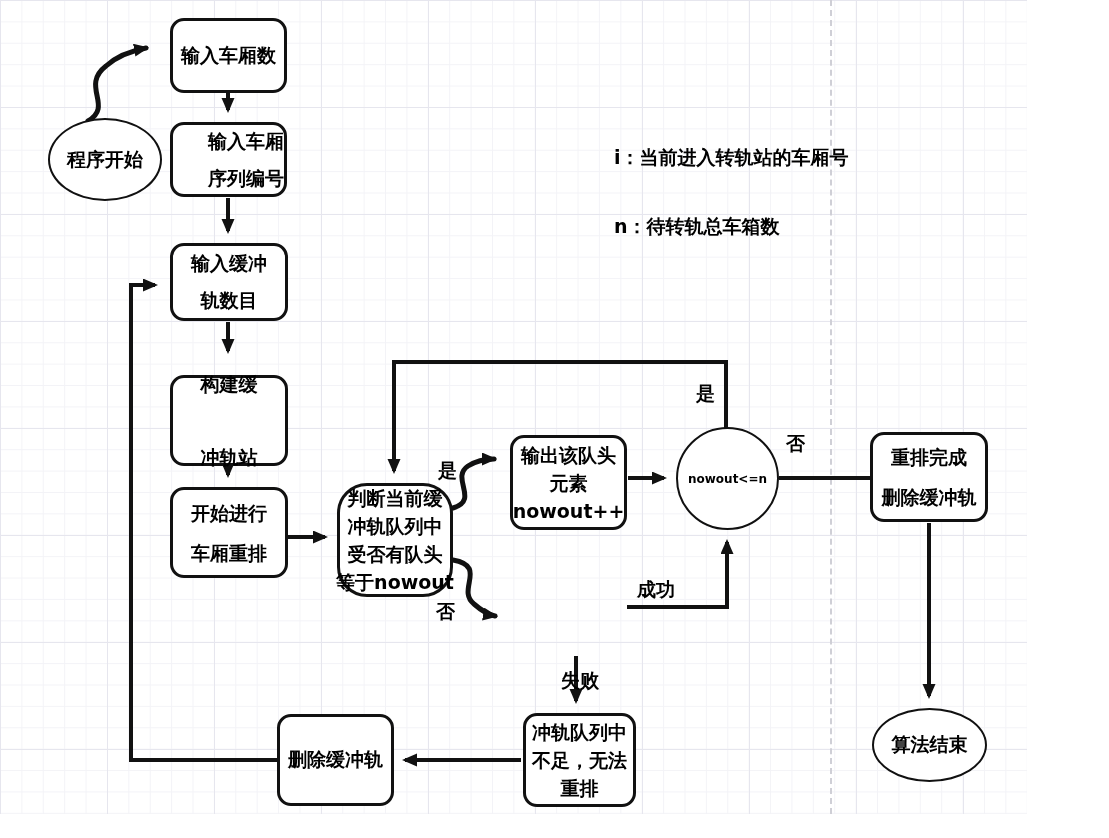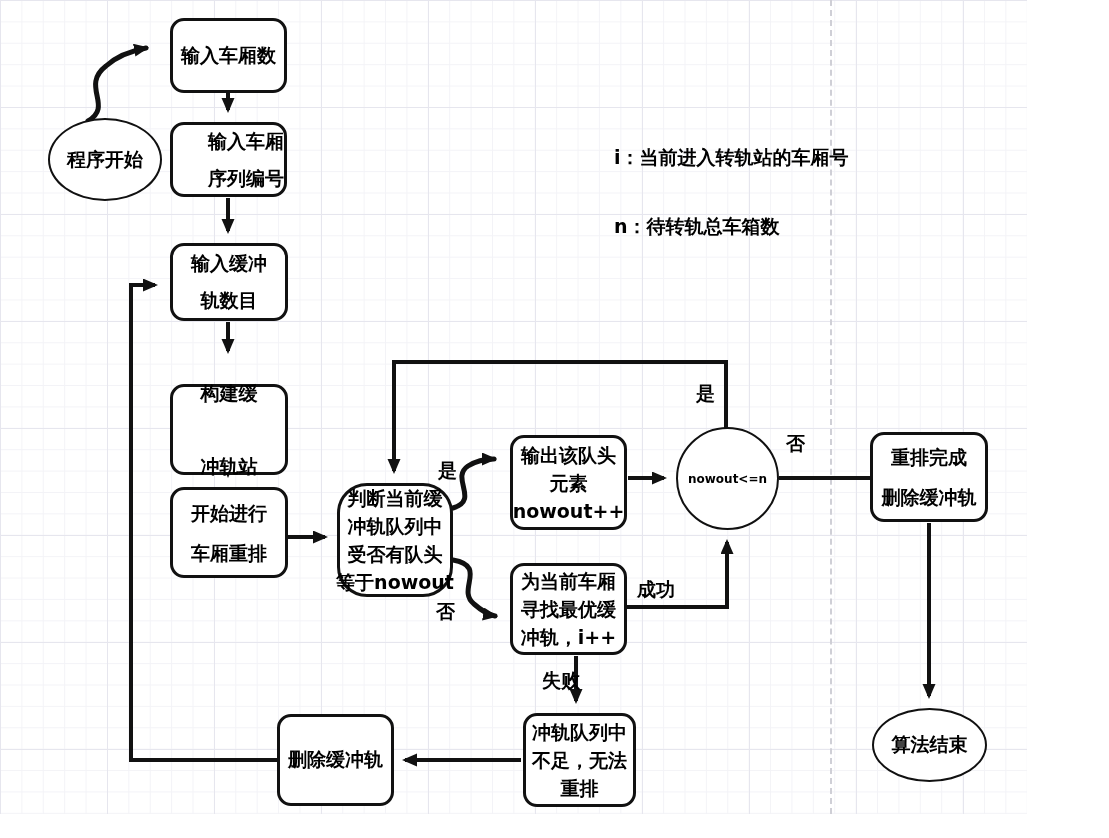--- a/index.html
+++ b/index.html
@@ -72,21 +72,21 @@
   <div class="node lh37" style="left:170px;top:122px;width:117px;height:75px;align-items:flex-end;">
     <div class="ln">输入车厢</div>
     <div class="ln">序列编号</div>
   </div>
 
   <div class="node lh37" style="left:170px;top:243px;width:118px;height:78px;">
     <div class="ln">输入缓冲</div>
     <div class="ln">轨数目</div>
   </div>
 
-  <div class="node lh37" style="left:170px;top:384px;width:118px;height:91px;gap:36px;">
+  <div class="node lh37" style="left:170px;top:375px;width:118px;height:91px;gap:36px;">
     <div class="ln">构建缓</div>
     <div class="ln">冲轨站</div>
   </div>
 
   <div class="node lh40" style="left:170px;top:487px;width:118px;height:91px;">
     <div class="ln">开始进行</div>
     <div class="ln">车厢重排</div>
   </div>
 
   <div class="node lh28" style="left:337px;top:483px;width:116px;height:114px;border-radius:30px;">
@@ -99,25 +99,20 @@
   <div class="node lh28" style="left:510px;top:435px;width:117px;height:95px;">
     <div class="ln">输出该队头</div>
     <div class="ln">元素</div>
     <div class="ln">nowout++</div>
   </div>
 
   <div class="node circle" style="left:676px;top:427px;width:103px;height:103px;">
     <div class="ln">nowout&lt;=n</div>
   </div>
 
-  <div class="node lh28" style="left:510px;top:563px;width:117px;height:92px;">
-    <div class="ln">为当前车厢</div>
-    <div class="ln">寻找最优缓</div>
-    <div class="ln">冲轨，i++</div>
-  </div>
 
   <div class="node lh40" style="left:870px;top:432px;width:118px;height:90px;">
     <div class="ln">重排完成</div>
     <div class="ln">删除缓冲轨</div>
   </div>
 
   <div class="node ellipse" style="left:872px;top:708px;width:115px;height:74px;">
     <div class="ln">算法结束</div>
   </div>
 
@@ -129,17 +124,17 @@
 
   <div class="node" style="left:277px;top:714px;width:117px;height:92px;">
     <div class="ln">删除缓冲轨</div>
   </div>
 
   <div class="edge-label" style="left:696px;top:381px;">是</div>
   <div class="edge-label" style="left:438px;top:458px;">是</div>
   <div class="edge-label" style="left:436px;top:599px;">否</div>
   <div class="edge-label" style="left:786px;top:431px;">否</div>
   <div class="edge-label" style="left:637px;top:577px;">成功</div>
-  <div class="edge-label" style="left:542px;top:668px;">失败</div>
+  <div class="edge-label" style="left:561px;top:668px;">失败</div>
 
   <div class="legend-line" style="left:614px;top:145px;">i：当前进入转轨站的车厢号</div>
   <div class="legend-line" style="left:614px;top:214px;">n：待转轨总车箱数</div>
 </div>
 
 </body></html>

